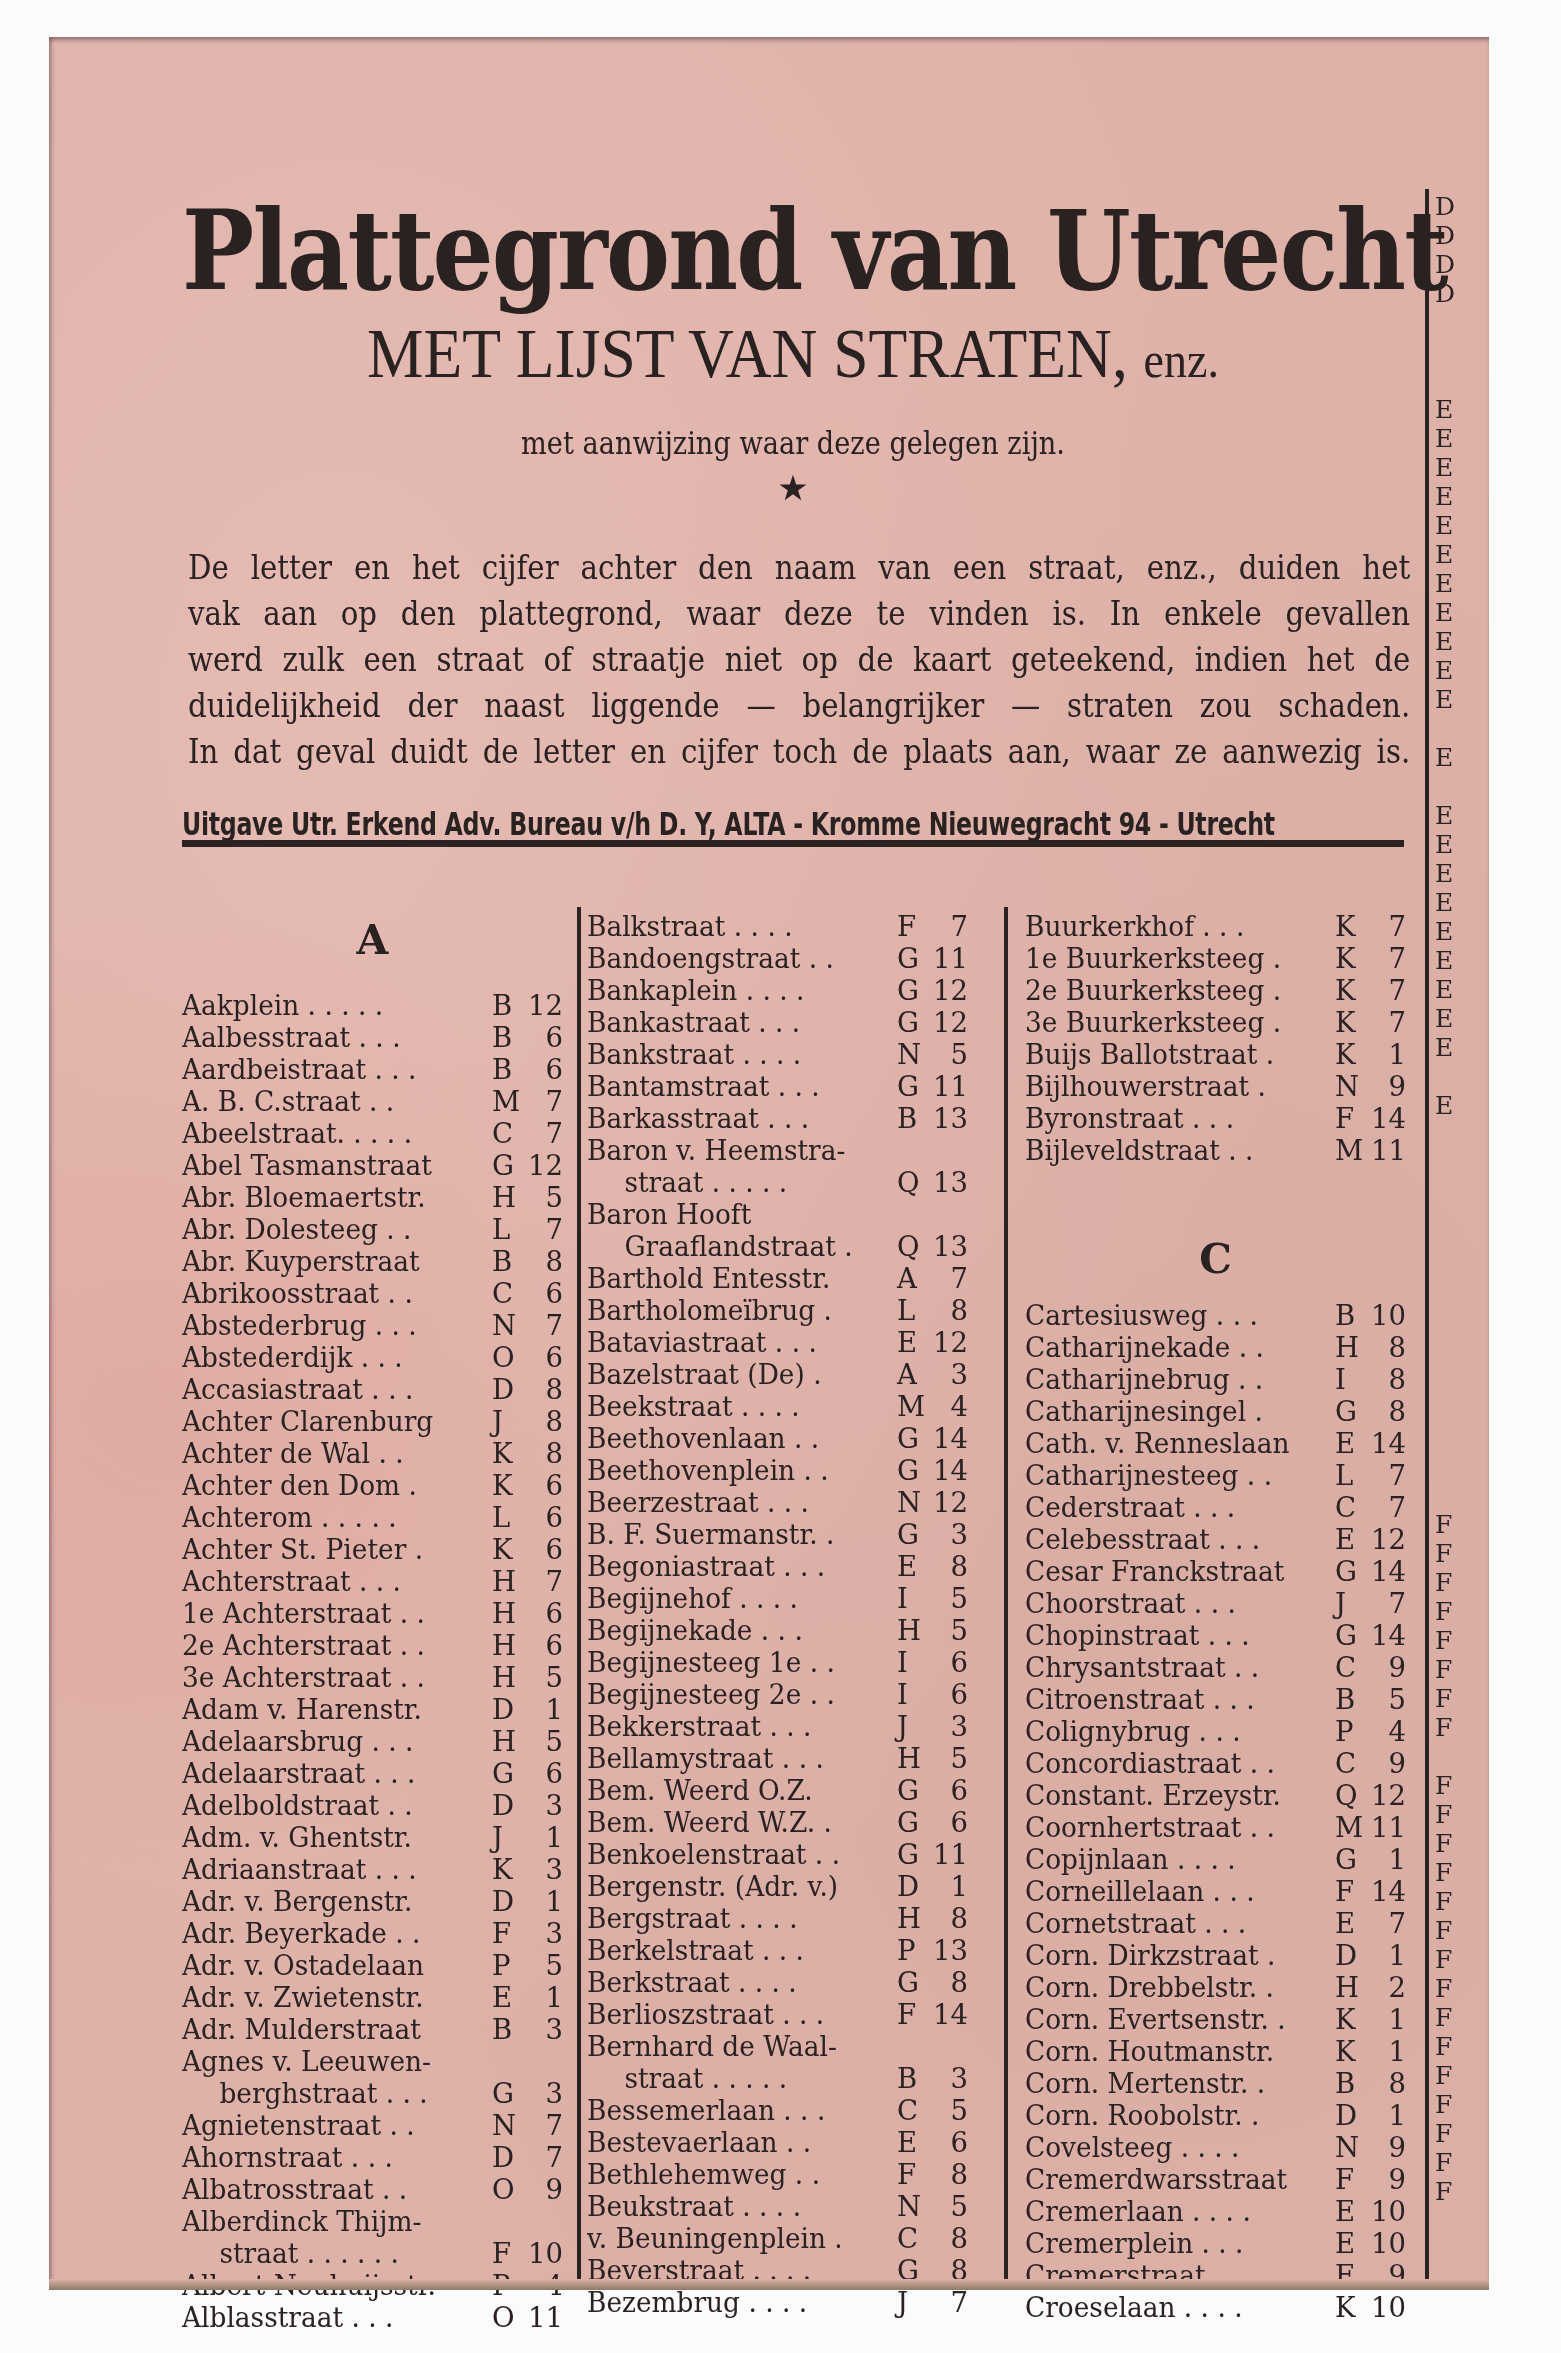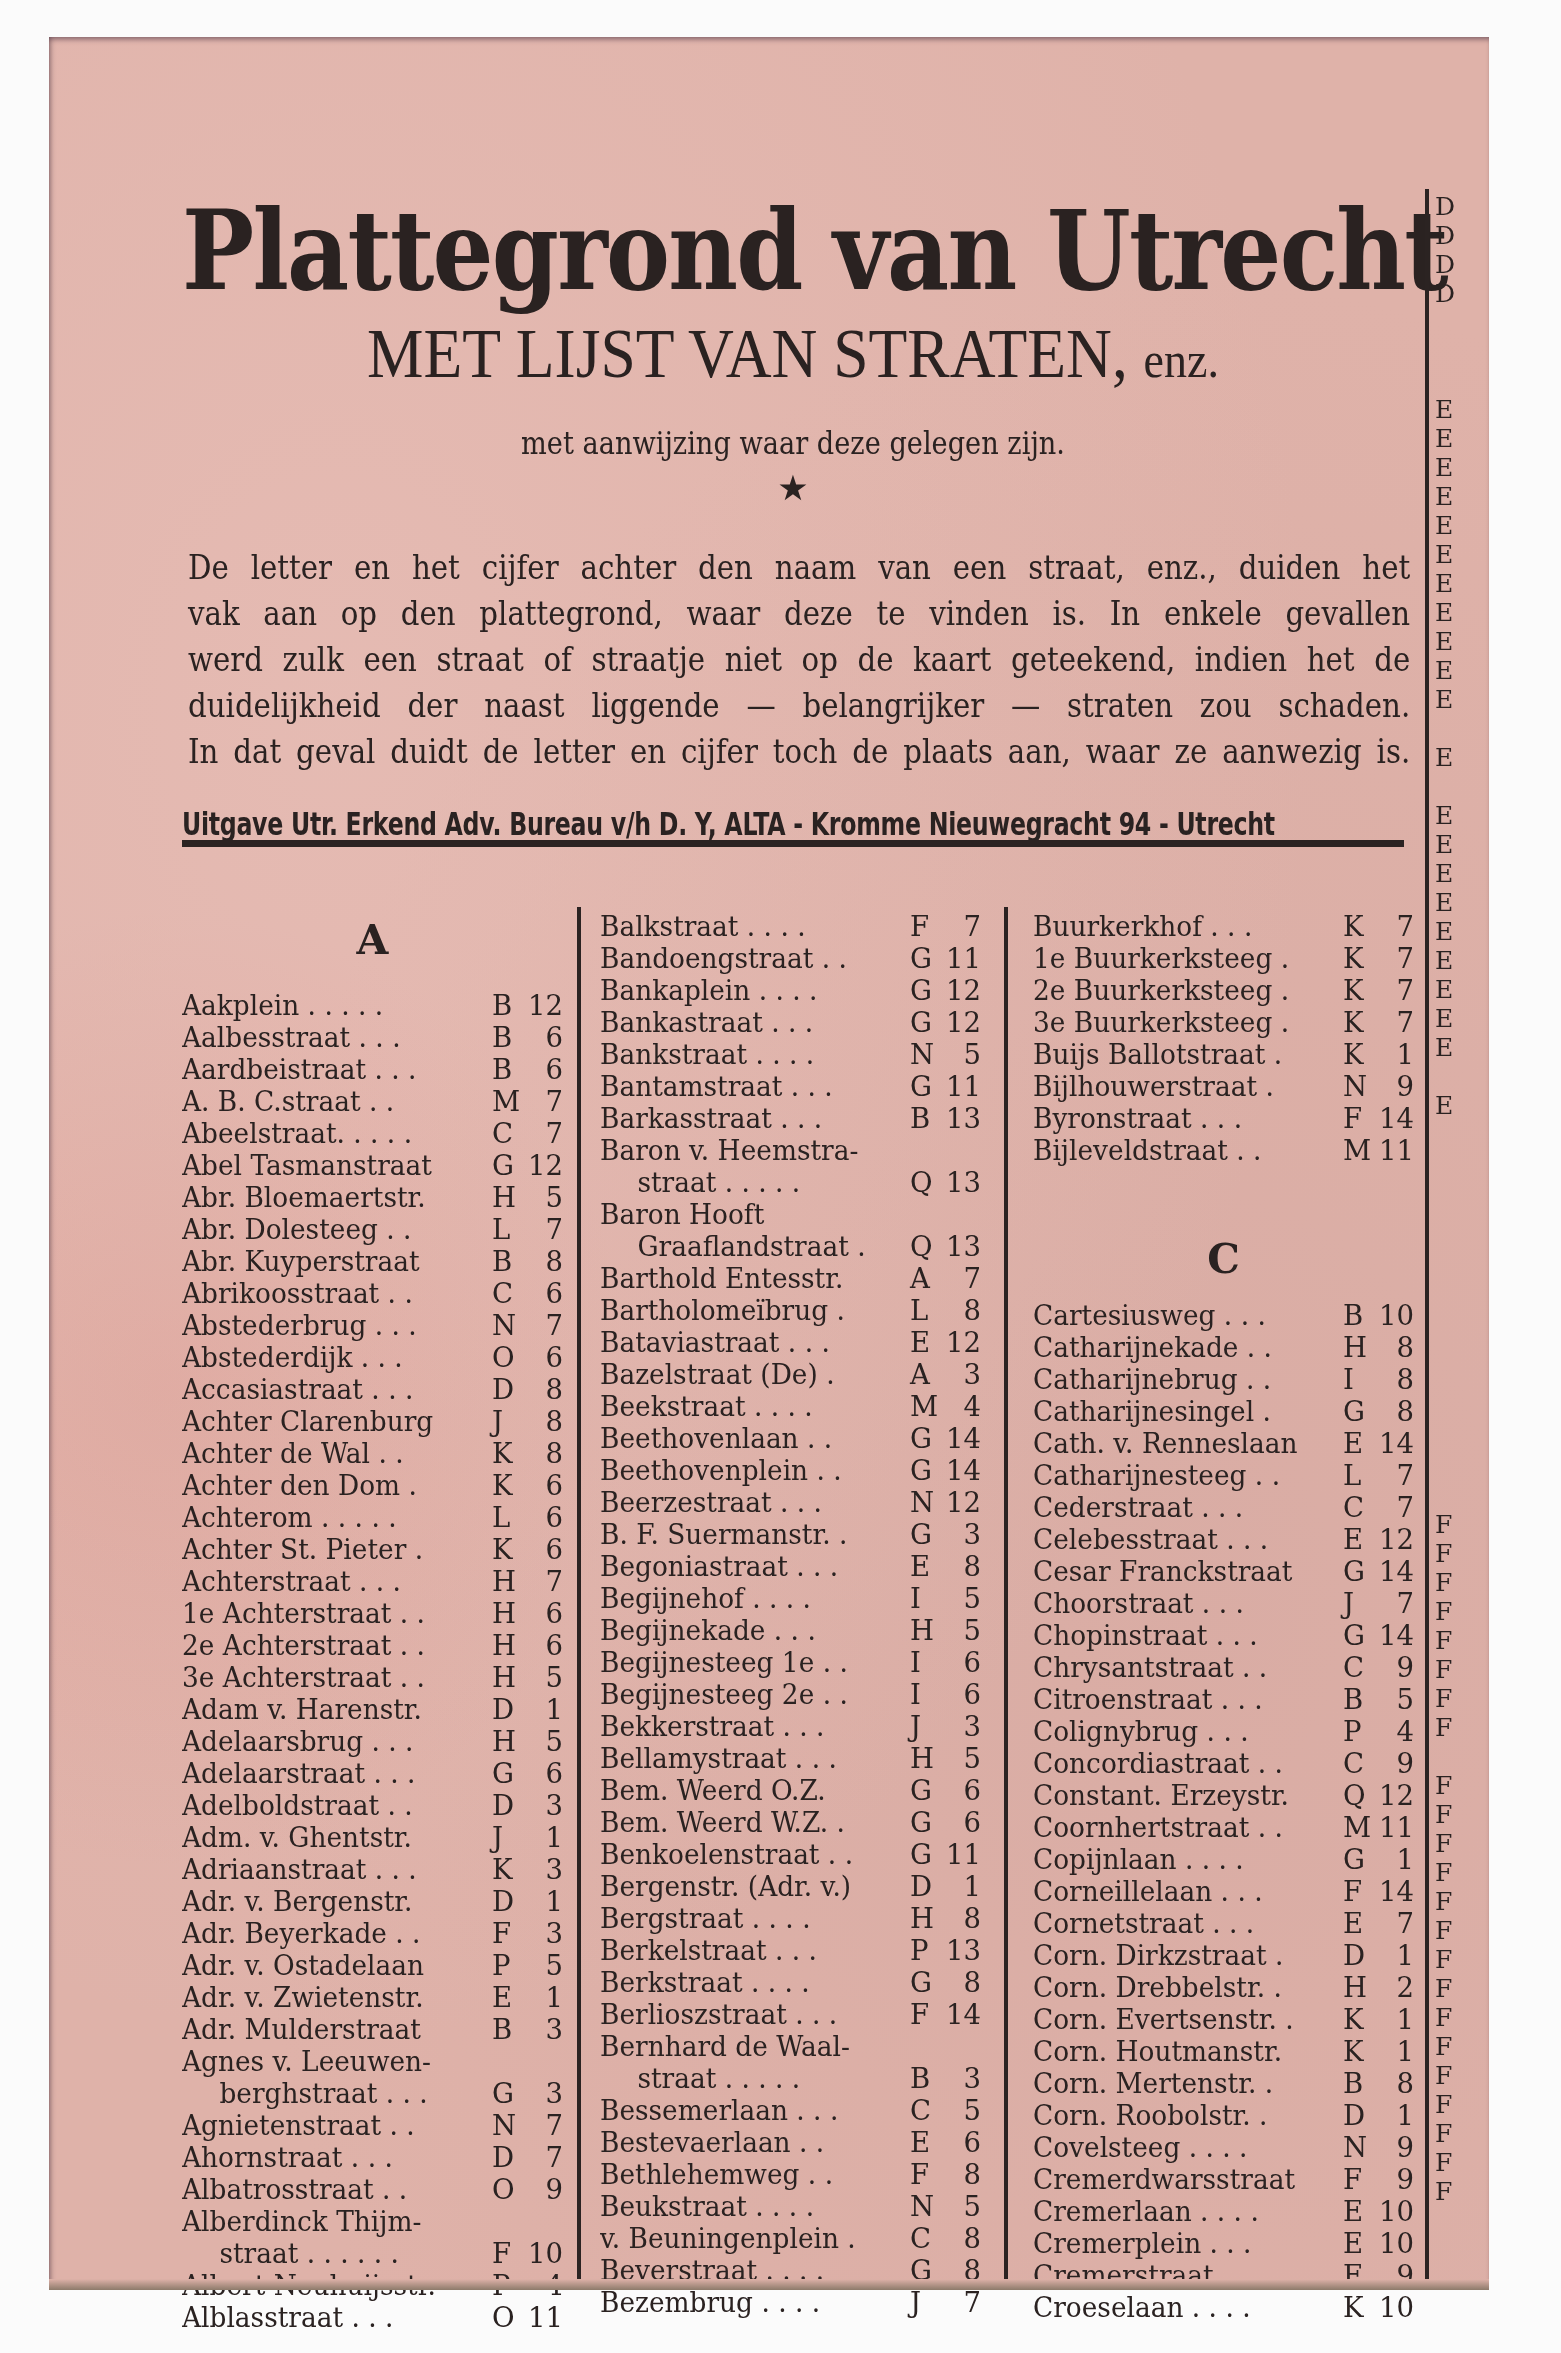--- a/index.html
+++ b/index.html
@@ -31,22 +31,22 @@
   }
   .subtitle .enz { font-size:50px; }
   .tagline { position:absolute; left:133px; top:390px; width:1222px; text-align:center; font-size:32px; line-height:1; transform:scaleX(0.85); transform-origin:top center; }
   .star { position:absolute; left:133px; top:434px; width:1222px; text-align:center; font-size:35px; line-height:1; }
   .intro { position:absolute; left:139px; top:507px; width:1222px; font-size:34px; line-height:46px; }
   .intro .line { display:block; text-align:justify; text-align-last:justify; white-space:nowrap; transform:scaleX(0.86); transform-origin:left top; width:116.3%; }
   .publisher { position:absolute; left:133px; top:771px; width:1222px; font-family:"DejaVu Sans", sans-serif; font-weight:bold; font-size:32px; line-height:1; white-space:nowrap; transform:scaleX(0.74); transform-origin:left top; letter-spacing:-0.4px; }
   .thick-rule { position:absolute; left:133px; top:803px; width:1222px; height:7px; background:#2b2322; }
   .col { position:absolute; top:855px; width:381px; font-size:27.5px; line-height:32px; }
   .col1 { left:133px; }
-  .col2 { left:551px; top:873px; }
-  .col3 { left:976px; top:873px;margin-left:8px; }
+  .col2 { left:538px; top:873px; }
+  .col3 { left:976px; top:873px; }
   .vdiv { position:absolute; width:3.5px; background:#2b2322; }
   .vdiv1 { left:528px; top:870px; height:1382px; }
   .vdiv2 { left:955px; top:870px; height:1382px; }
   .section-head { text-align:center; font-weight:bold; font-size:41px; line-height:97px; height:97px; }
   .section-gap { height:62px; }
   .entry { display:flex; white-space:nowrap; }
   .entry .nm { flex:1 1 auto; overflow:hidden; transform:scaleX(0.96); transform-origin:left; }
   .entry .gl { width:32px; text-align:left; }
   .entry .gn { width:39px; text-align:right; }
   .entry.cont .nm { padding-left:39px; }

